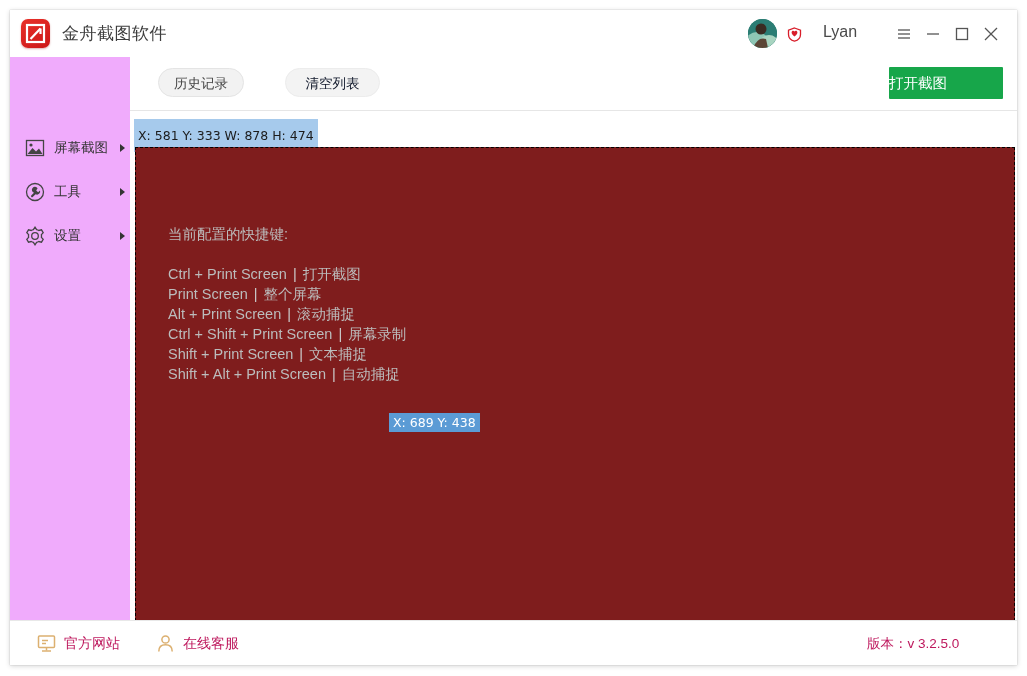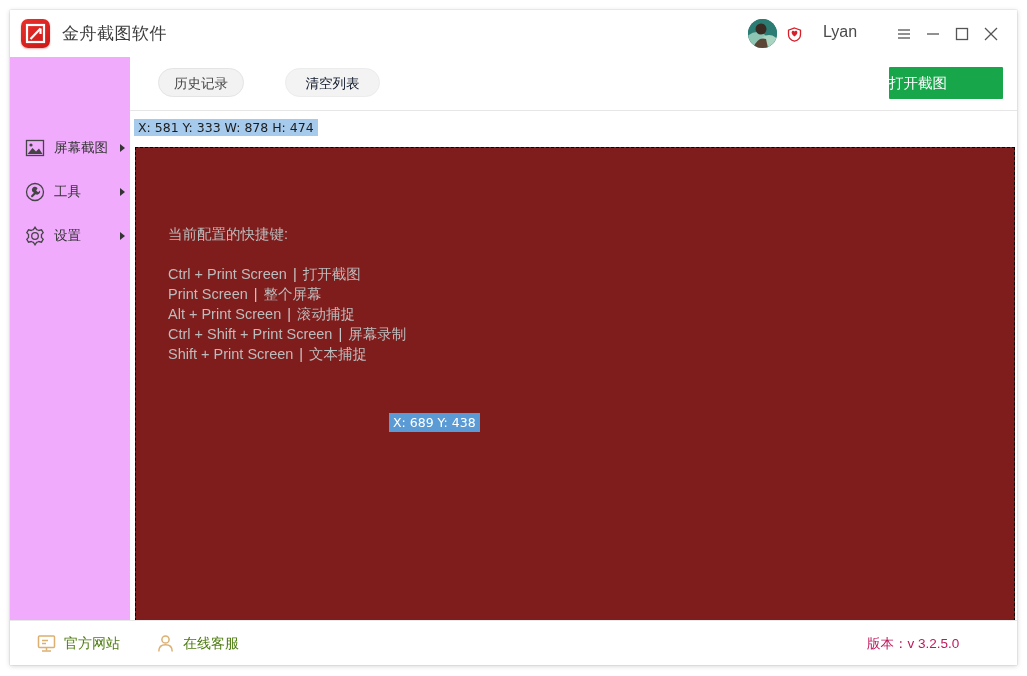--- a/index.html
+++ b/index.html
@@ -210,21 +210,21 @@
     cursor: pointer;
     border-radius: 1px;
   }
 
   
   .coord-chip {
     position: absolute;
     left: 4px;
     top: 62px;
     height: 17px;
-    padding: 0 4px;
+    padding: 8px 4px;
     background: #a6caec;
     color: #1c1c1c;
     font-size: 12.5px;
     line-height: 17px;
     white-space: nowrap;
     font-family: "DejaVu Sans", "Liberation Sans", sans-serif;
   }
 
   
   .dashed-region {
@@ -298,21 +298,21 @@
     position: absolute;
     left: 0; top: 0;
     width: 21px; height: 21px;
   }
   .footer-link .f-icon svg { display:block; }
   .footer-link .f-label {
     position: absolute;
     left: 28px;
     top: 2px;
     font-size: 14px;
-    color: #4d7c0f;
+    color: #be185d;
     white-space: nowrap;
   }
   .footer-link.site { left: 26px; }
   .footer-link.support { left: 145px; }
 
   .version {
     position: absolute;
     left: 857px;
     top: 14px;
     font-size: 13.5px;
@@ -456,20 +456,23 @@
           </div>
           <div class="shortcut-row">
             <span>Alt + Print Screen</span><span class="sep">|</span><span>滚动捕捉</span>
           </div>
           <div class="shortcut-row">
             <span>Ctrl + Shift + Print Screen</span><span class="sep">|</span><span>屏幕录制</span>
           </div>
           <div class="shortcut-row">
             <span>Shift + Print Screen</span><span class="sep">|</span><span>文本捕捉</span>
           </div>
+          <div class="shortcut-row">
+            <span>Shift + Alt + Print Screen</span><span class="sep">|</span><span>自动捕捉</span>
+          </div>
         </div>
 
         <div class="coord-overlay">X: 689 Y: 438</div>
       </div>
     </div>
 
     <div class="footer">
 
       <div class="footer-link site">
         <span class="f-icon">

